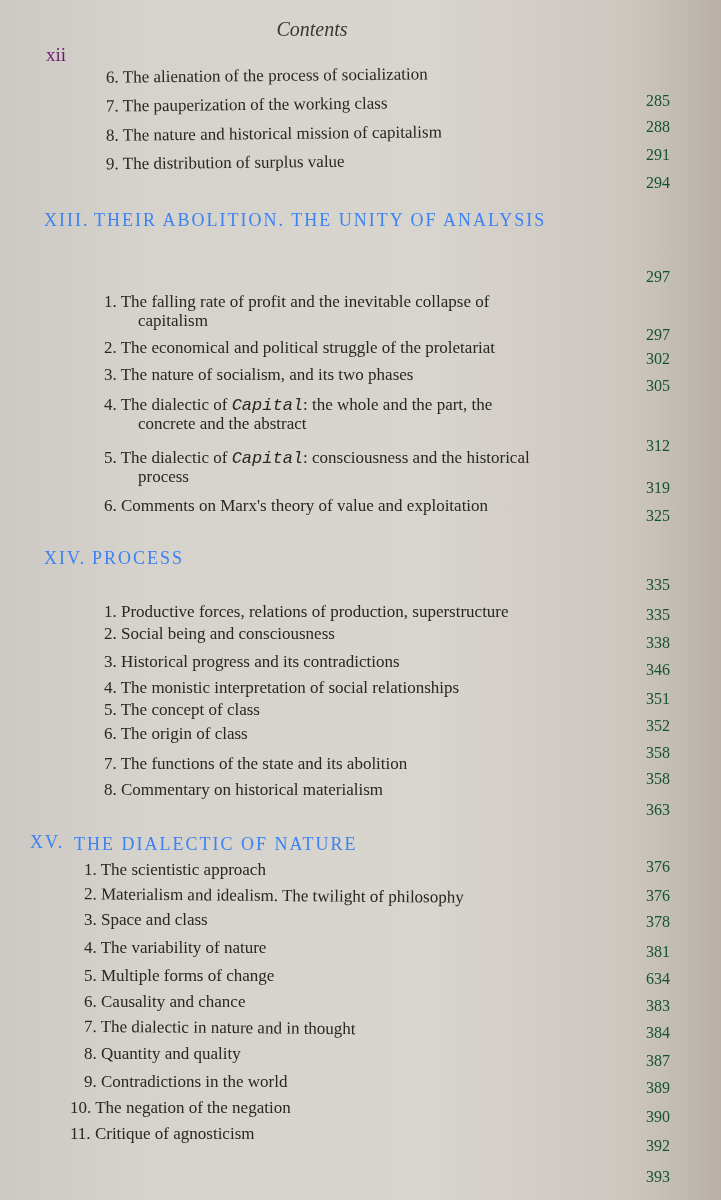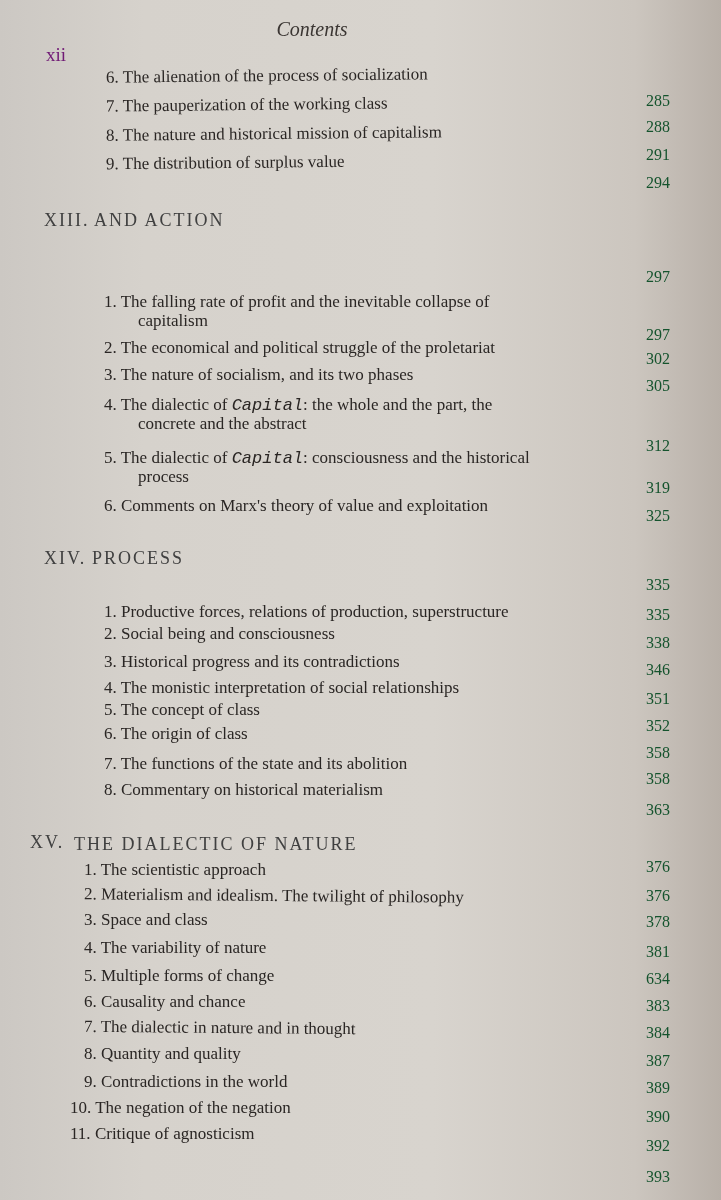--- a/index.html
+++ b/index.html
@@ -16,21 +16,21 @@
   }
   .folio {
     position:absolute; left:46px; top:44px; font-size:19px; color:#701a75;
   }
   .row { position:absolute; font-size:17px; white-space:nowrap; }
   .pg {
     position:absolute; font-size:16px; color:#14532d; white-space:nowrap;
   }
   .chap {
     position:absolute; font-size:18px; letter-spacing:2px; line-height:24px;
-    color:#404040;
+    color:#3b82f6;
     font-family:Liberation Serif, serif;
   }
   .it { font-style:italic;font-family:Liberation Mono, monospace; }
 </style>
 </head>
 <body>
 
 <div class="running-head">Contents</div>
 <div class="folio">xii</div>
 
@@ -41,21 +41,21 @@
 
 <div class="pg" style="left:646px;top:92px">285</div>
 <div class="pg" style="left:646px;top:118px">288</div>
 <div class="pg" style="left:646px;top:146px">291</div>
 <div class="pg" style="left:646px;top:174px">294</div>
 
 <div class="chap" style="left:44px;top:208px">
   <span>XIII.</span>
 </div>
 <div class="chap" style="left:94px;top:208px">
-  <div>AND ACTION</div>
+  <div>THEIR ABOLITION. THE UNITY OF ANALYSIS</div>
 </div>
 <div class="pg" style="left:646px;top:268px">297</div>
 
 <div class="row" style="left:104px;top:292px"><span>1.</span> <span>The falling rate of profit and the inevitable collapse of</span></div>
 <div class="row" style="left:138px;top:311px">capitalism</div>
 <div class="pg" style="left:646px;top:326px">297</div>
 
 <div class="row" style="left:104px;top:338px"><span>2.</span> <span>The economical and political struggle of the proletariat</span></div>
 <div class="pg" style="left:646px;top:350px">302</div>
 

